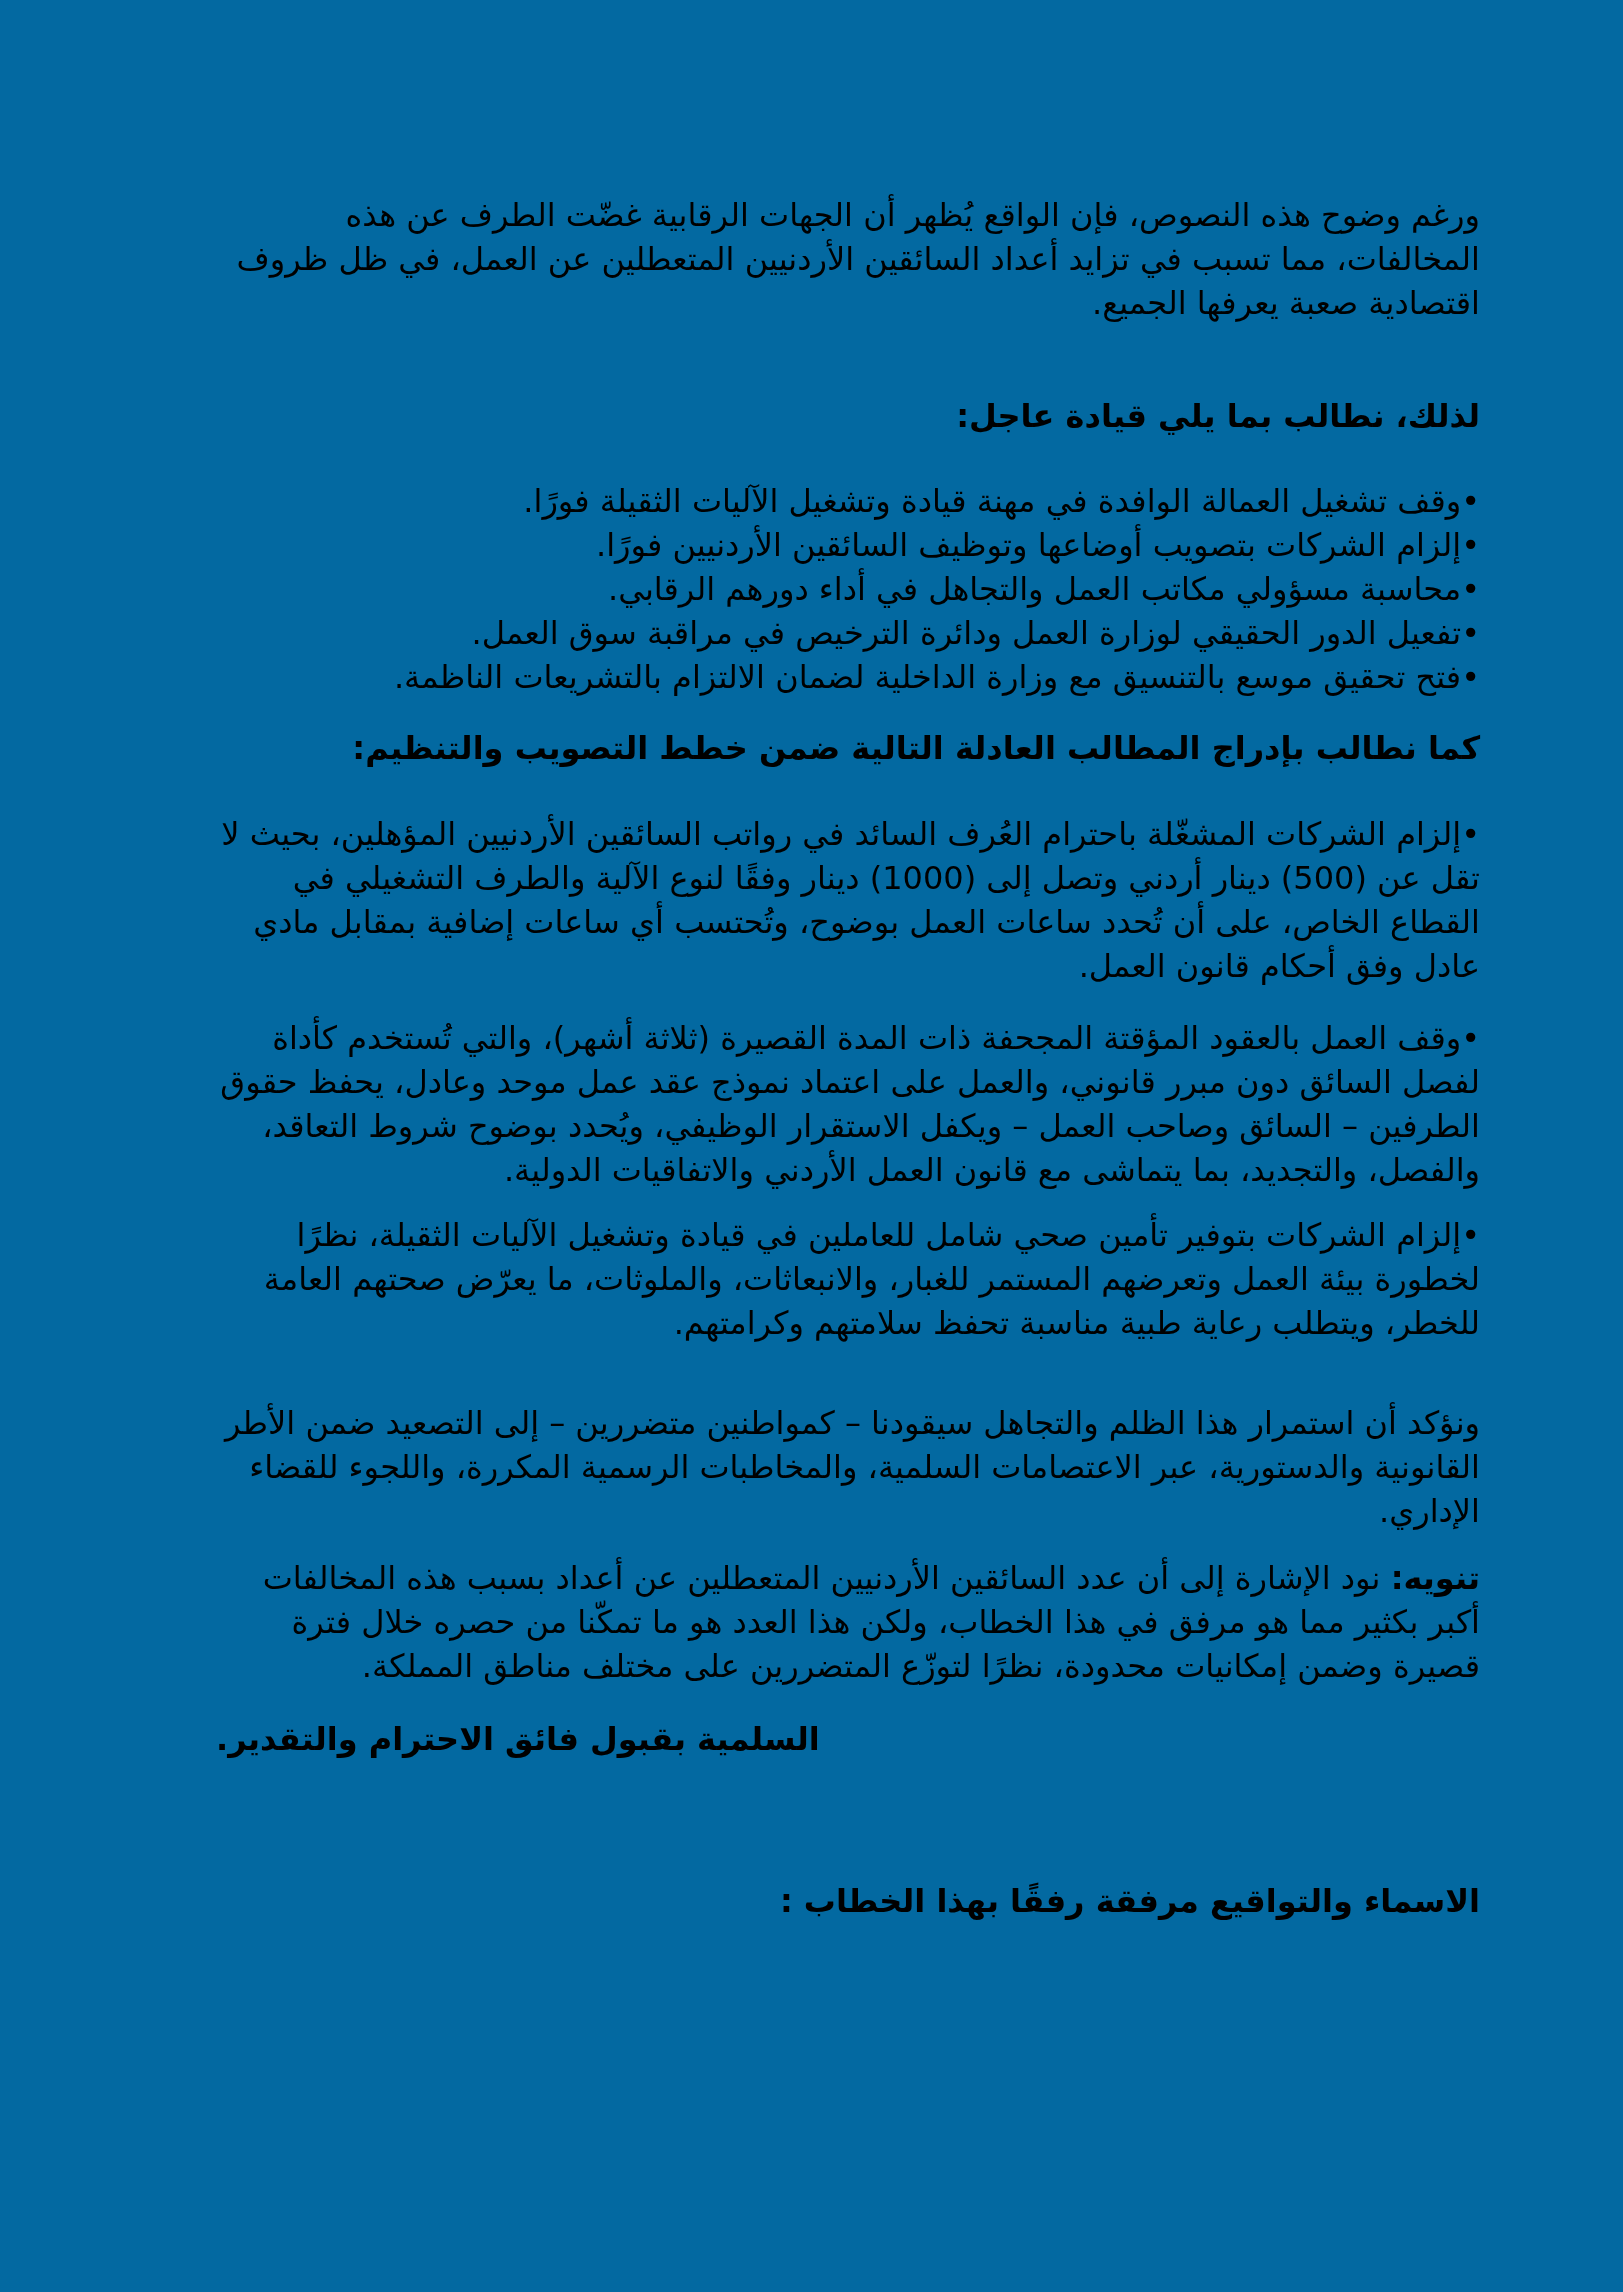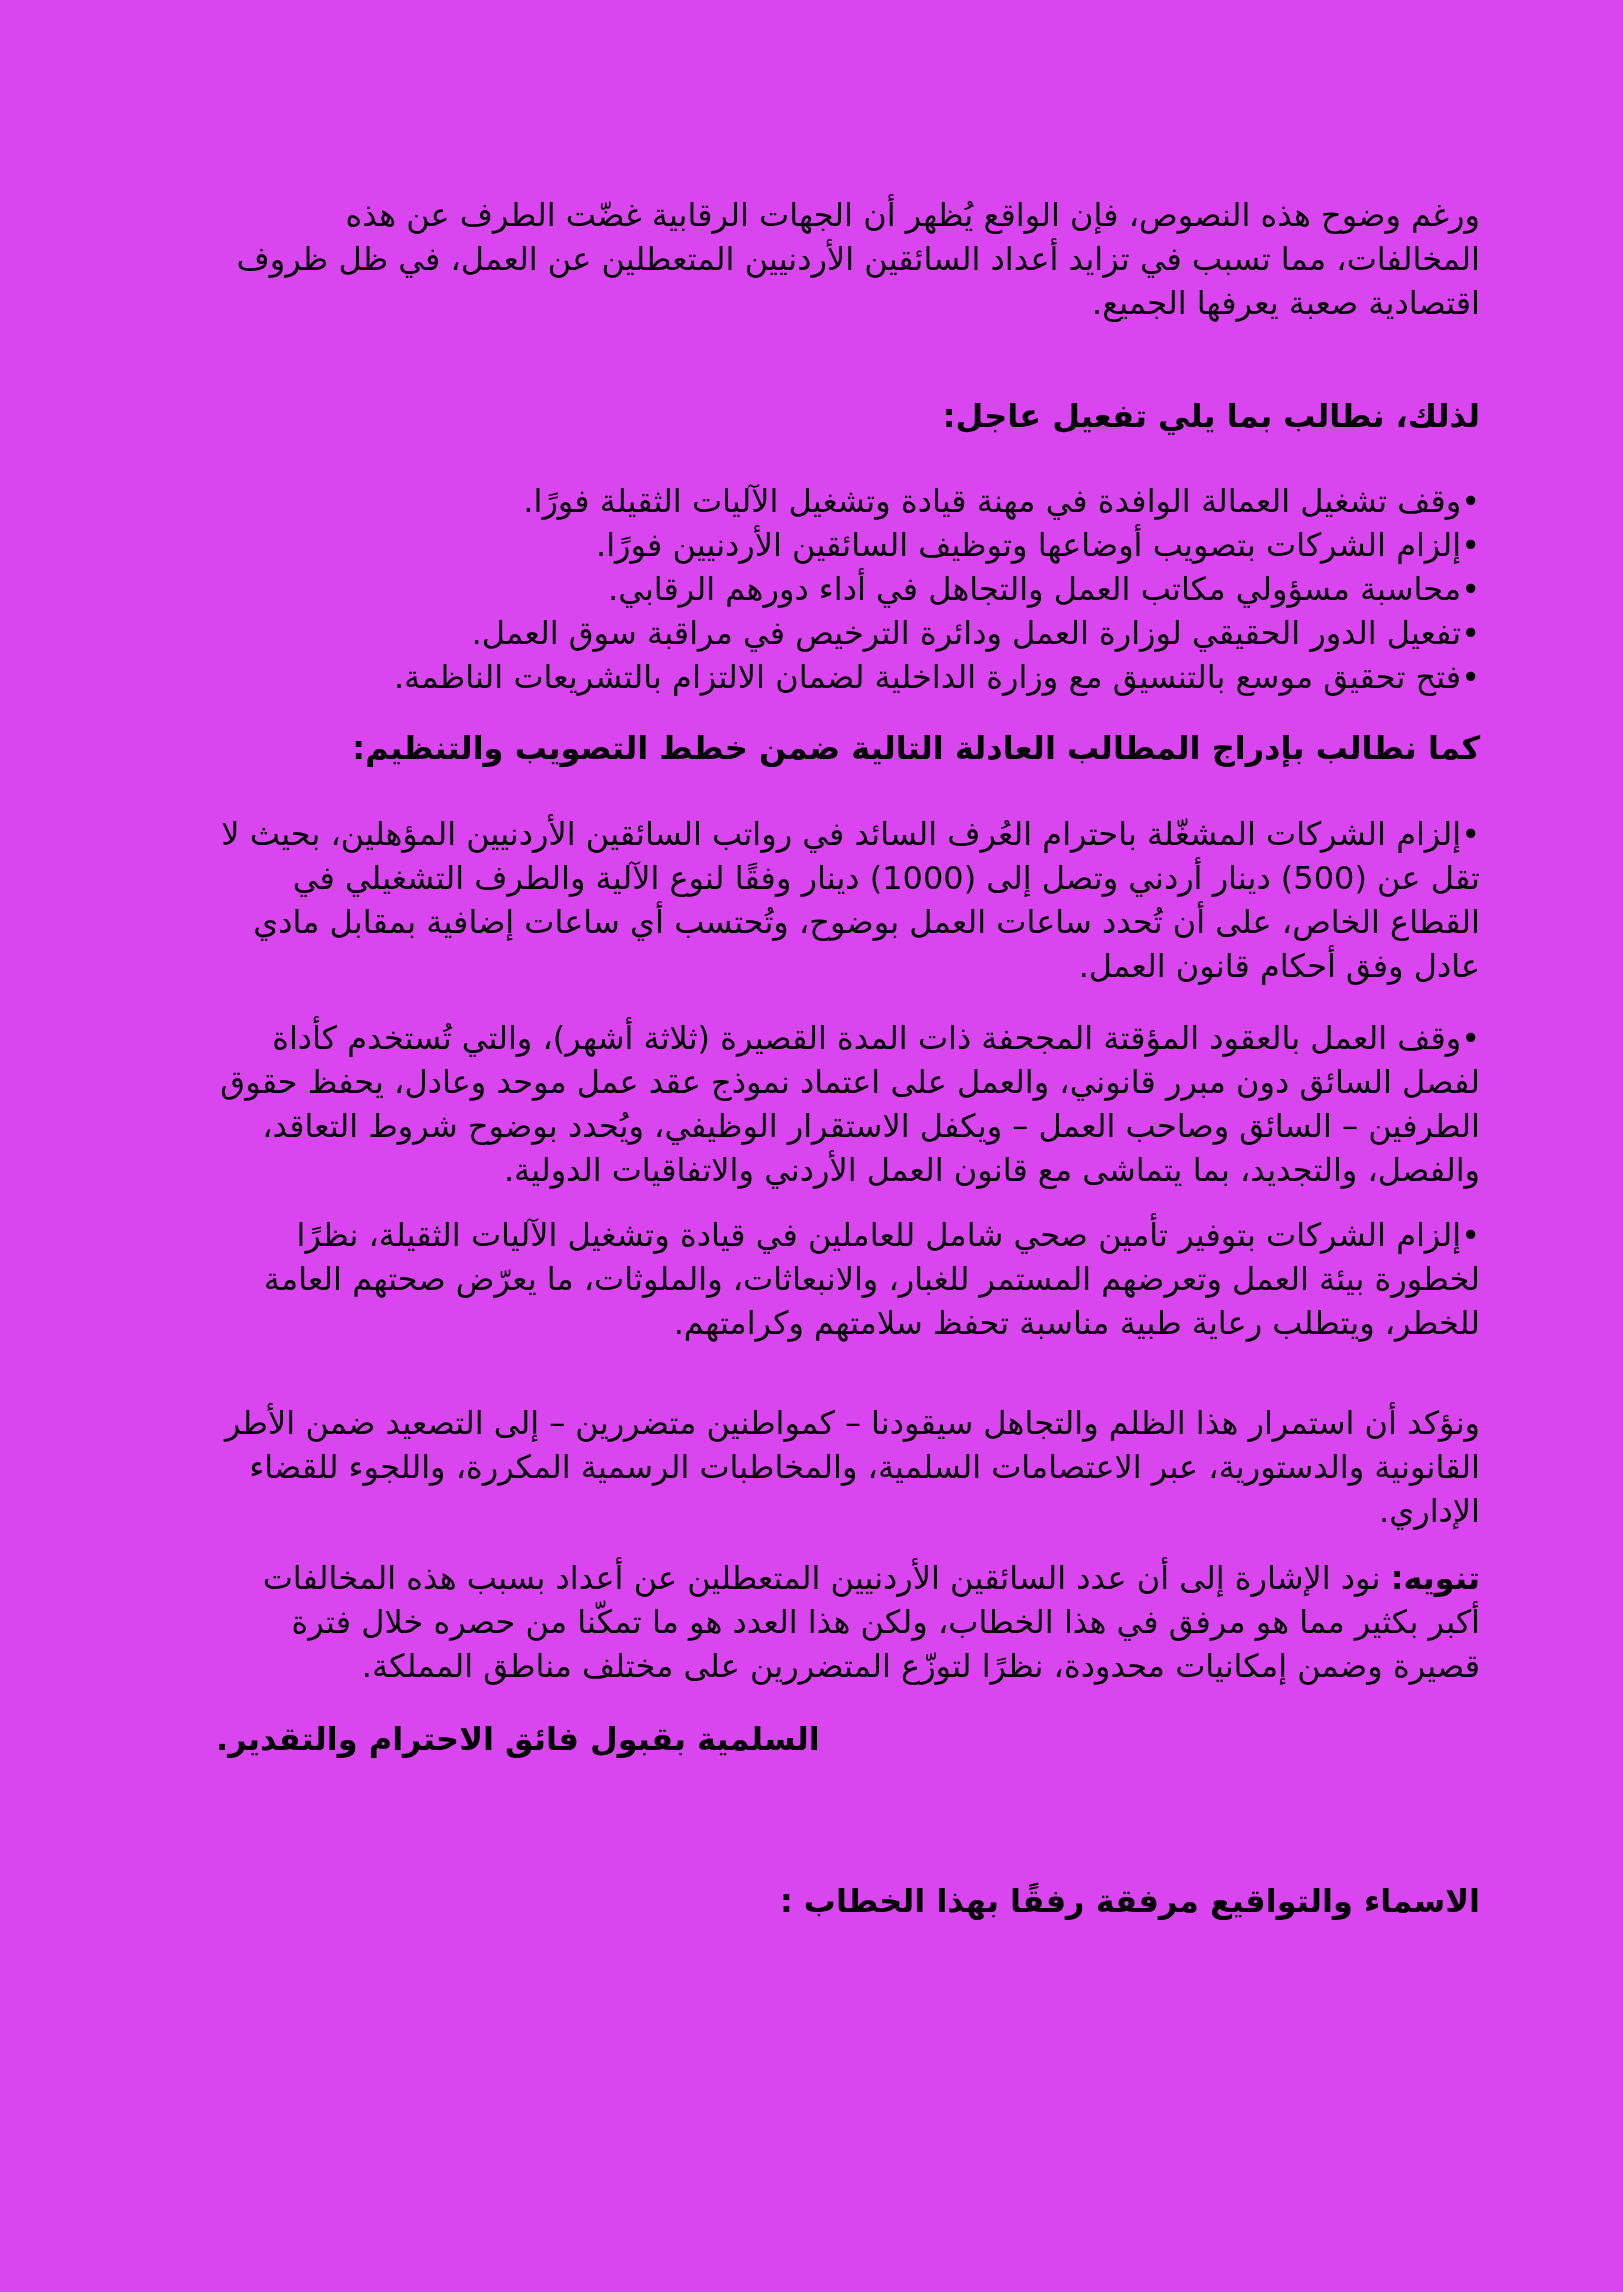--- a/index.html
+++ b/index.html
@@ -10,21 +10,21 @@
   body {
     width: 1623px;
     height: 2293px;
     font-family: "DejaVu Sans", sans-serif;
     color: #000000;
   }
   .page {
     position: relative;
     width: 1623px;
     height: 2293px;
-    background: #d946ef;
+    background: #0369a1;
     overflow: hidden;
   }
   .content {
     position: absolute;
     top: 0;
     right: 143px;
     left: 216px;
     direction: rtl;
     text-align: right;
     font-size: 32px;
@@ -58,21 +58,21 @@
   .p-names      { margin-top: 118px; font-weight: bold; }
 </style>
 </head>
 <body>
 
 <div class="page">
   <div class="content">
 
     <p class="para p-intro">ورغم وضوح هذه النصوص، فإن الواقع يُظهر أن الجهات الرقابية غضّت الطرف عن هذه المخالفات، مما تسبب في تزايد أعداد السائقين الأردنيين المتعطلين عن العمل، في ظل ظروف اقتصادية صعبة يعرفها الجميع.</p>
 
-    <p class="heading h-urgent">لذلك، نطالب بما يلي تفعيل عاجل:</p>
+    <p class="heading h-urgent">لذلك، نطالب بما يلي قيادة عاجل:</p>
 
     <ul class="list-urgent">
       <li>وقف تشغيل العمالة الوافدة في مهنة قيادة وتشغيل الآليات الثقيلة فورًا.</li>
       <li>إلزام الشركات بتصويب أوضاعها وتوظيف السائقين الأردنيين فورًا.</li>
       <li>محاسبة مسؤولي مكاتب العمل والتجاهل في أداء دورهم الرقابي.</li>
       <li>تفعيل الدور الحقيقي لوزارة العمل ودائرة الترخيص في مراقبة سوق العمل.</li>
       <li>فتح تحقيق موسع بالتنسيق مع وزارة الداخلية لضمان الالتزام بالتشريعات الناظمة.</li>
     </ul>
 
     <p class="heading h-fair">كما نطالب بإدراج المطالب العادلة التالية ضمن خطط التصويب والتنظيم:</p>

